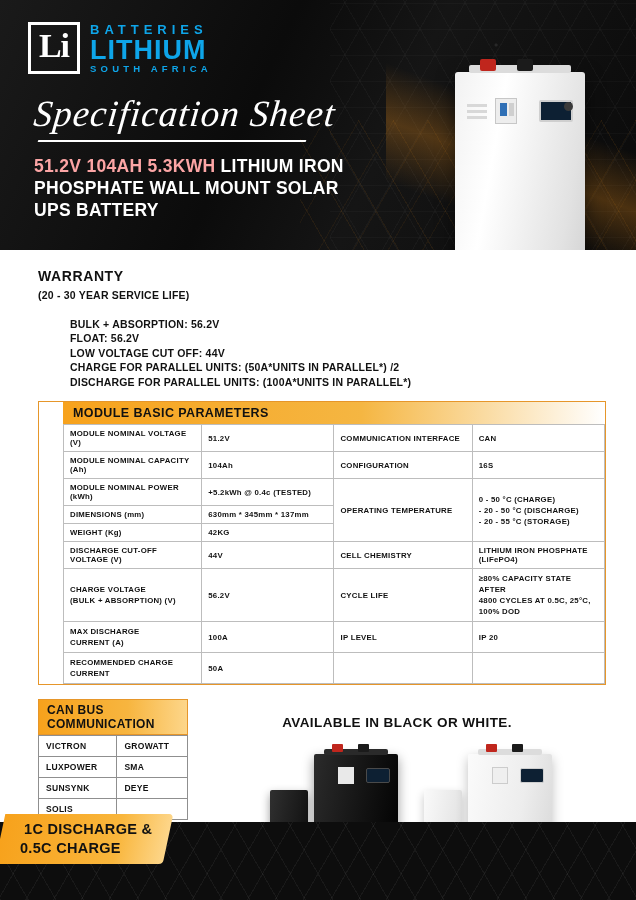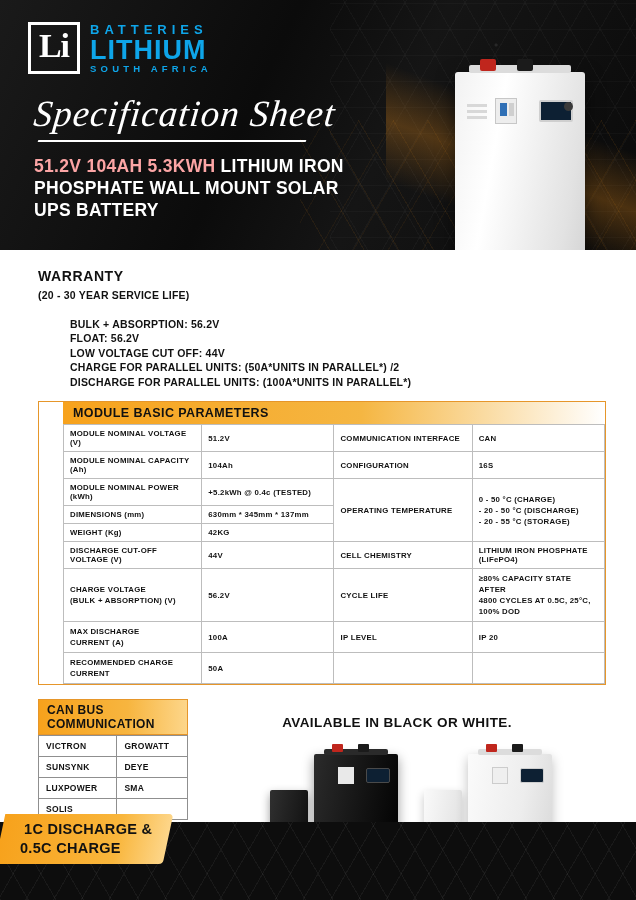--- a/index.html
+++ b/index.html
@@ -331,26 +331,26 @@
 
     <div class="canbus">
       <div class="canbus-title">CAN BUS COMMUNICATION</div>
       <table class="can">
         <tbody>
           <tr>
             <td>VICTRON</td>
             <td>GROWATT</td>
           </tr>
           <tr>
+            <td>LUXPOWER</td>
+            <td>SMA</td>
+          </tr>
+          <tr>
             <td>SUNSYNK</td>
             <td>DEYE</td>
-          </tr>
-          <tr>
-            <td>LUXPOWER</td>
-            <td>SMA</td>
           </tr>
           <tr>
             <td>SOLIS</td>
             <td></td>
           </tr>
         </tbody>
       </table>
     </div>
 
     <div class="avail">

